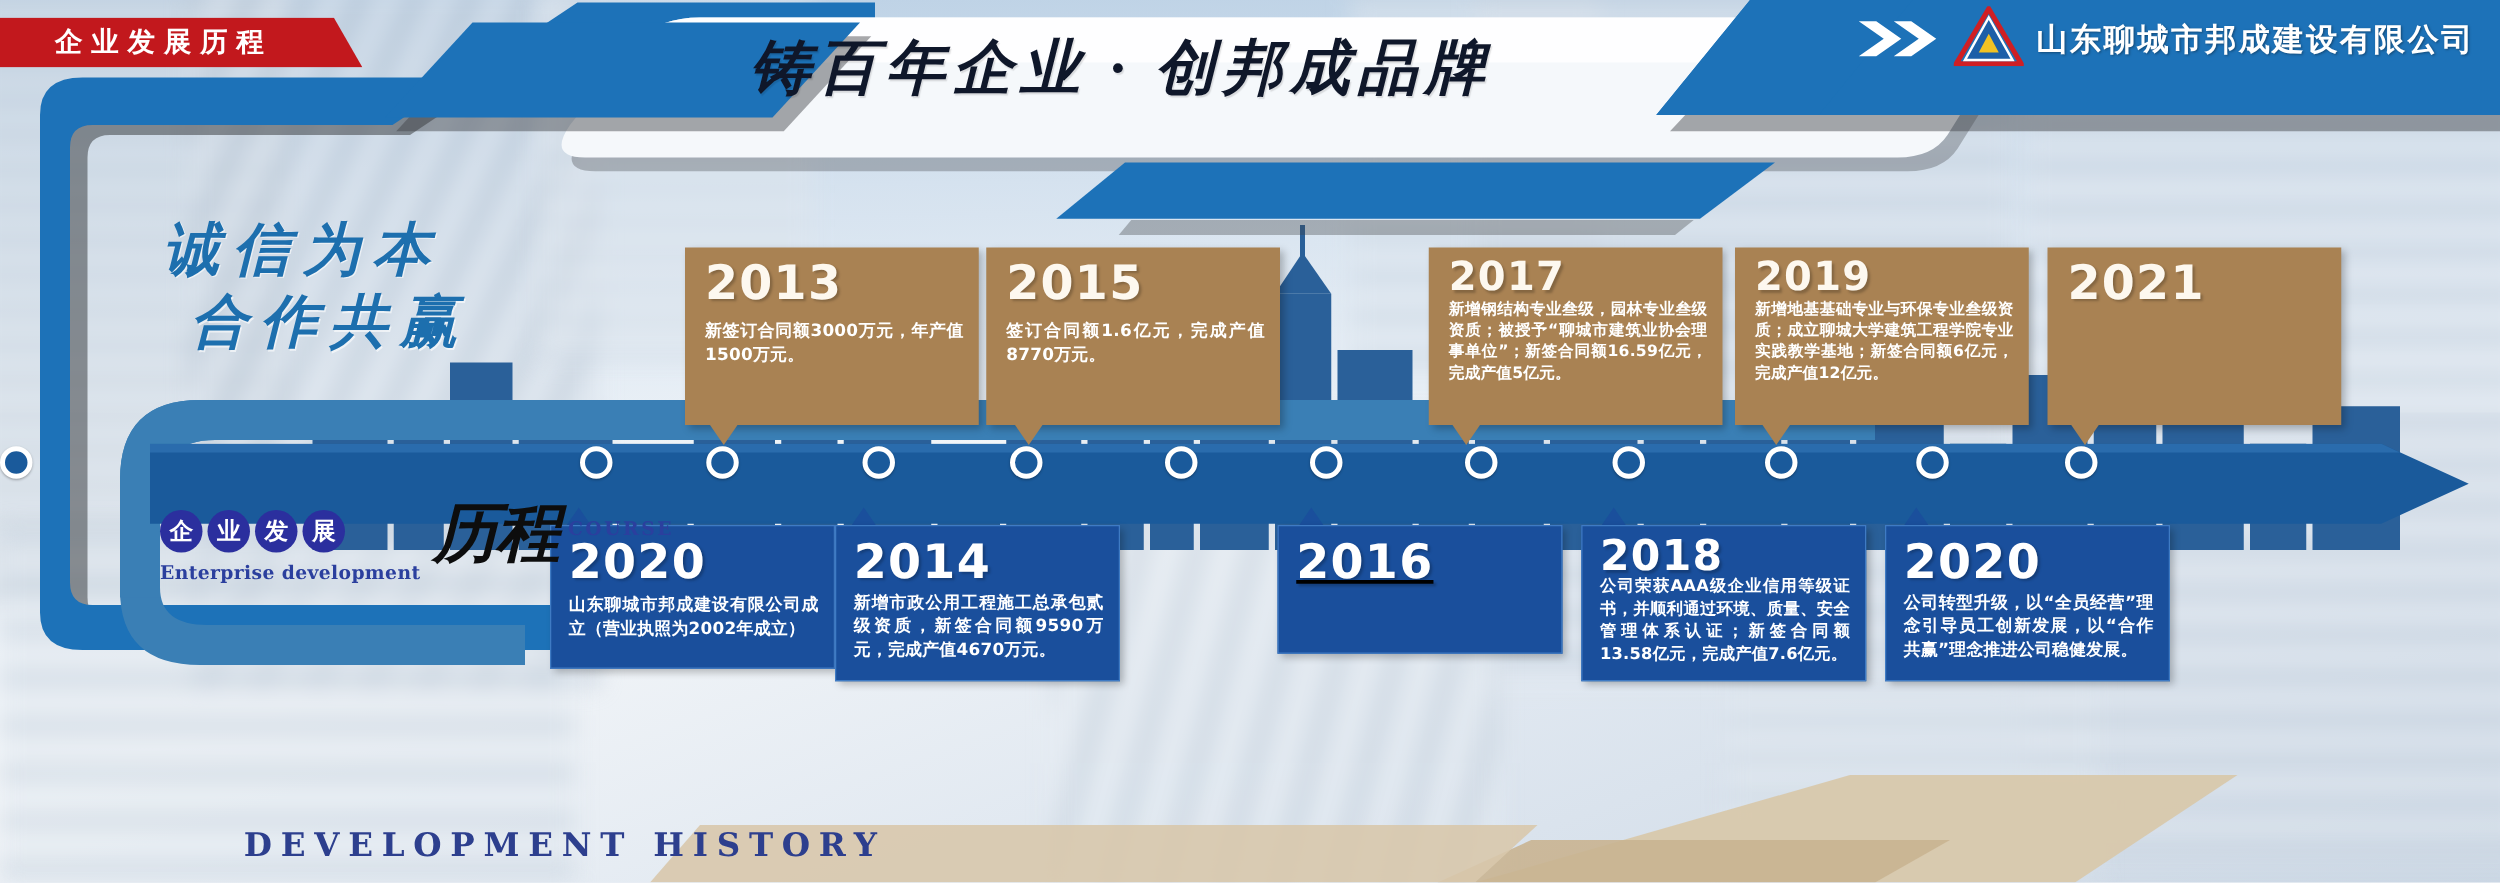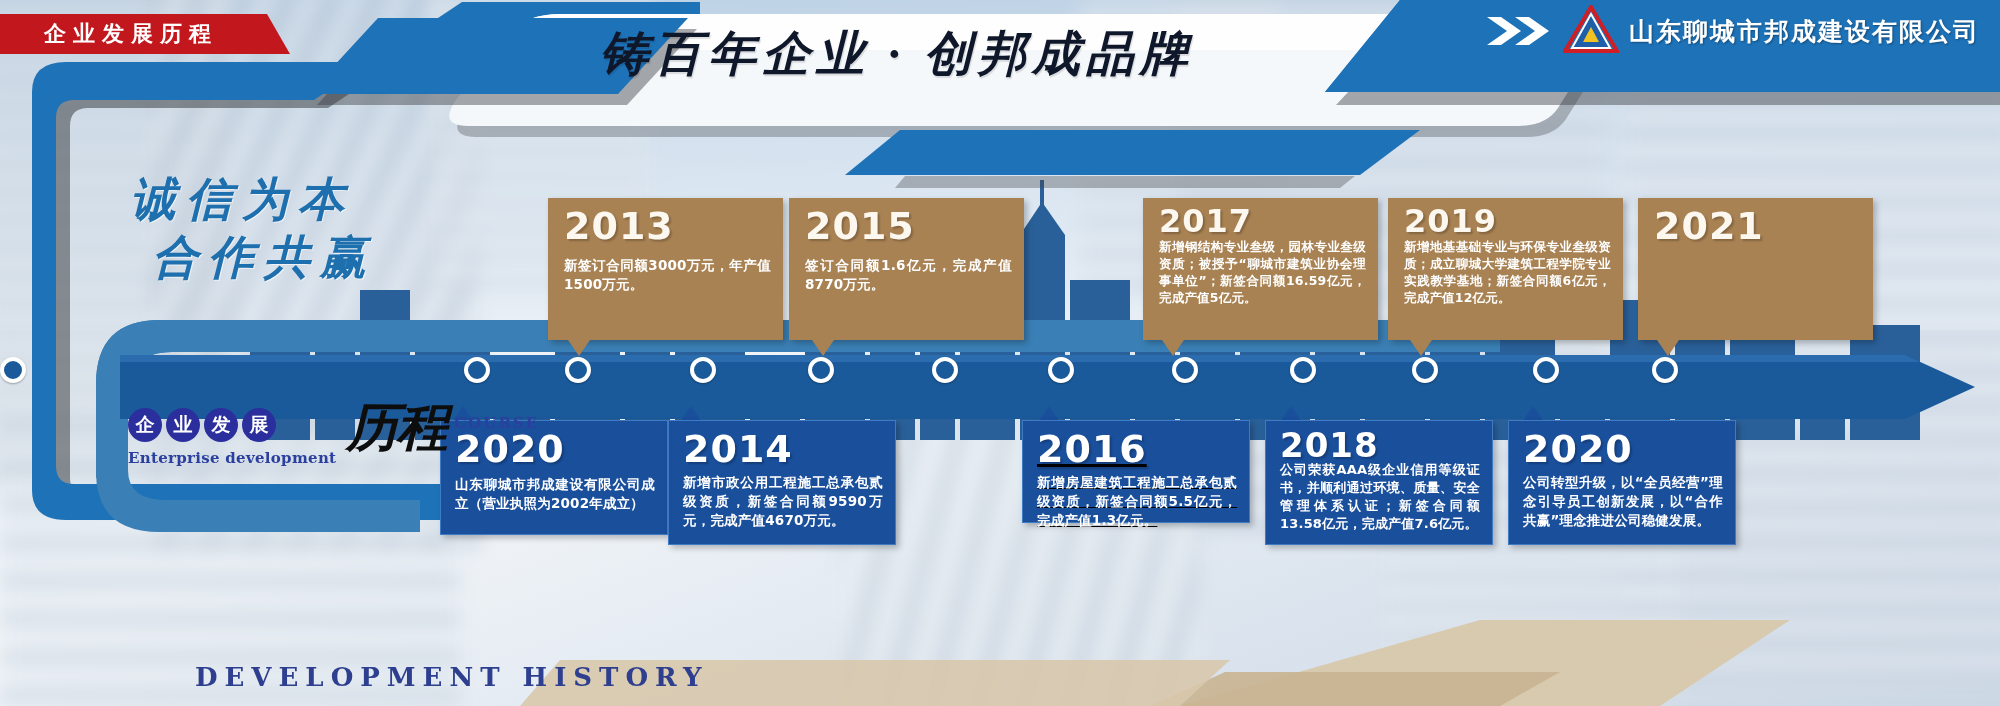--- a/index.html
+++ b/index.html
@@ -341,21 +341,20 @@
 
   <div class="tail up" style="left:680px; top:406px;"></div>
   <div class="card blue" style="left:668px; top:420px; width:228px; height:125px;">
     <div class="yr">2014</div>
     <div class="body" style="margin-top:4px">新增市政公用工程施工总承包贰级资质，新签合同额9590万元，完成产值4670万元。</div>
   </div>
 
   <div class="tail up" style="left:1038px; top:406px;"></div>
   <div class="card blue" style="left:1022px; top:420px; width:228px; height:103px;text-decoration:underline;">
     <div class="yr">2016</div>
-    <div class="body" style="margin-top:4px">新增房屋建筑工程施工总承包贰级资质，新签合同额5.5亿元，完成产值1.3亿元。</div>
   </div>
 
   <div class="tail up" style="left:1280px; top:406px;"></div>
   <div class="card blue" style="left:1265px; top:420px; width:228px; height:125px;">
     <div class="yr" style="font-size:34px;line-height:32px">2018</div>
     <div class="body" style="margin-top:0px;font-size:13px;line-height:18px">公司荣获AAA级企业信用等级证书，并顺利通过环境、质量、安全管理体系认证；新签合同额13.58亿元，完成产值7.6亿元。</div>
   </div>
 
   <div class="tail up" style="left:1522px; top:406px;"></div>
   <div class="card blue" style="left:1508px; top:420px; width:228px; height:125px;">

